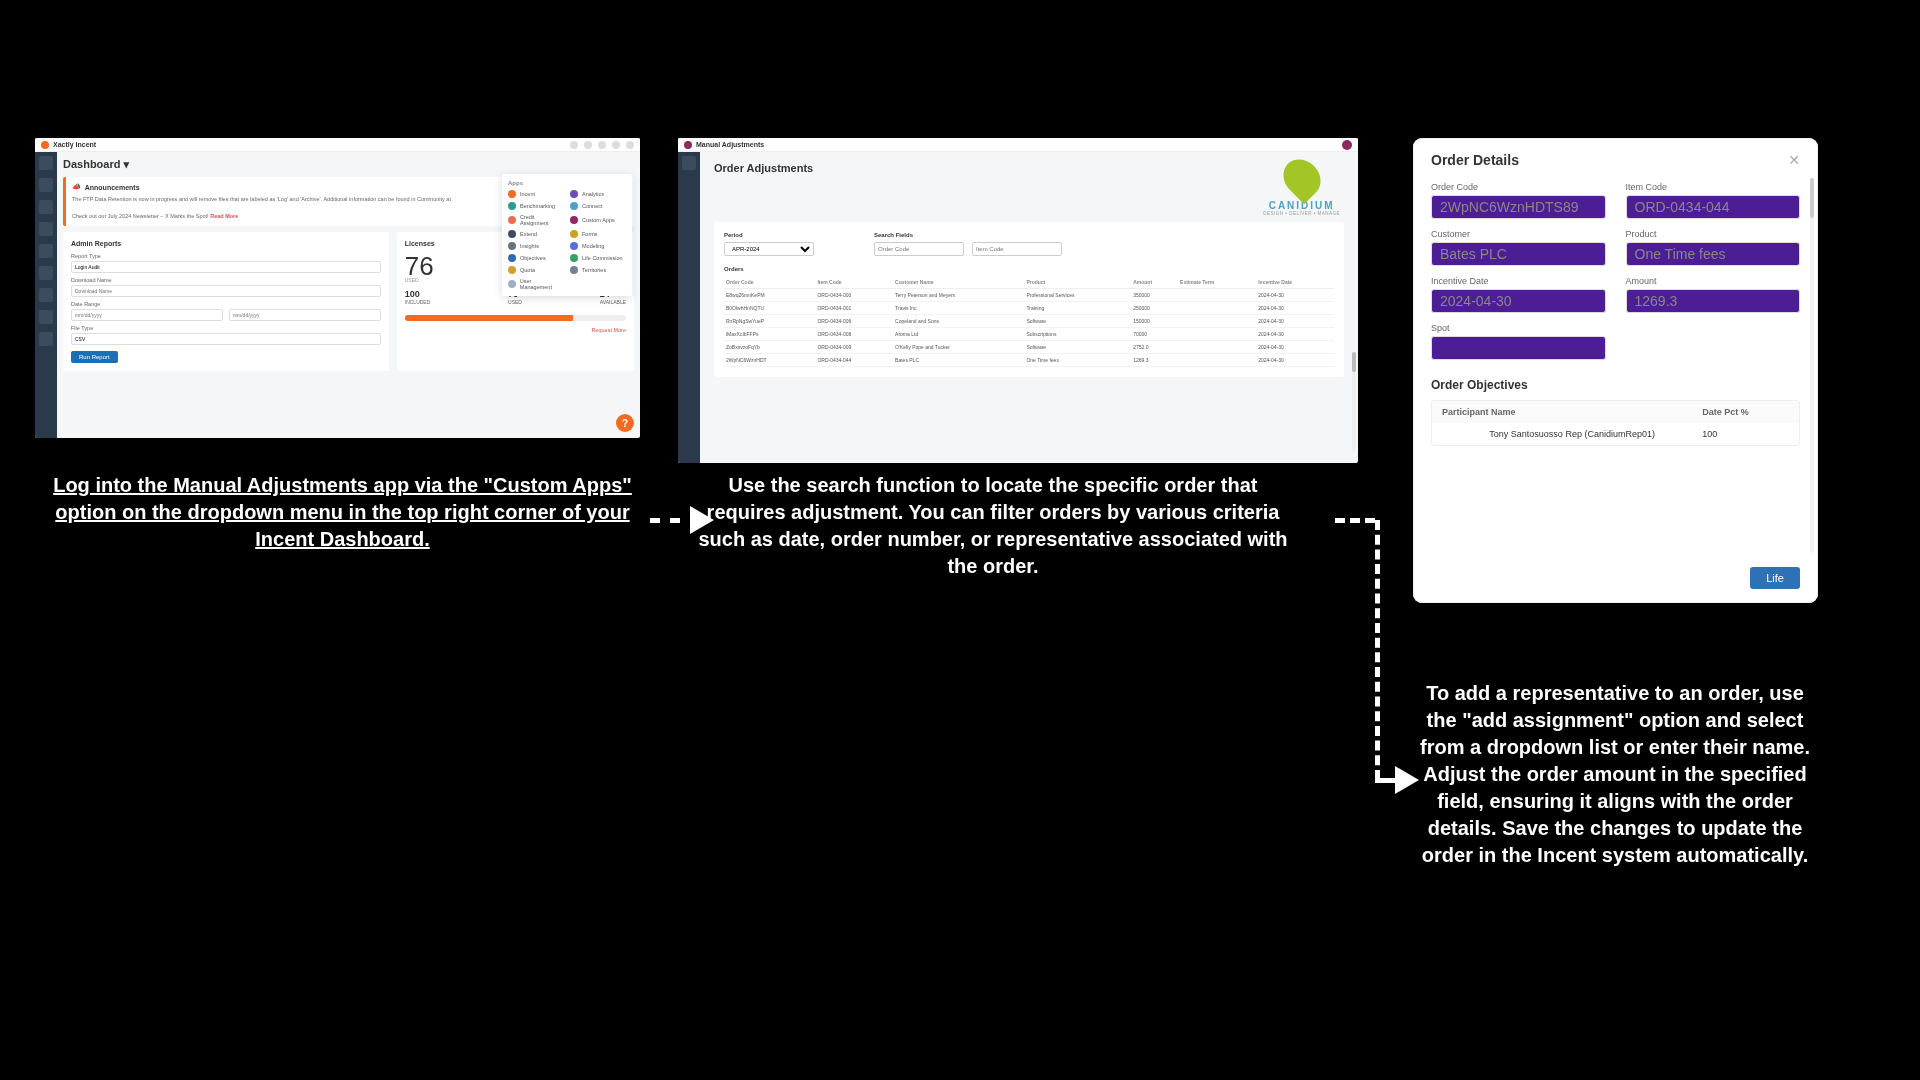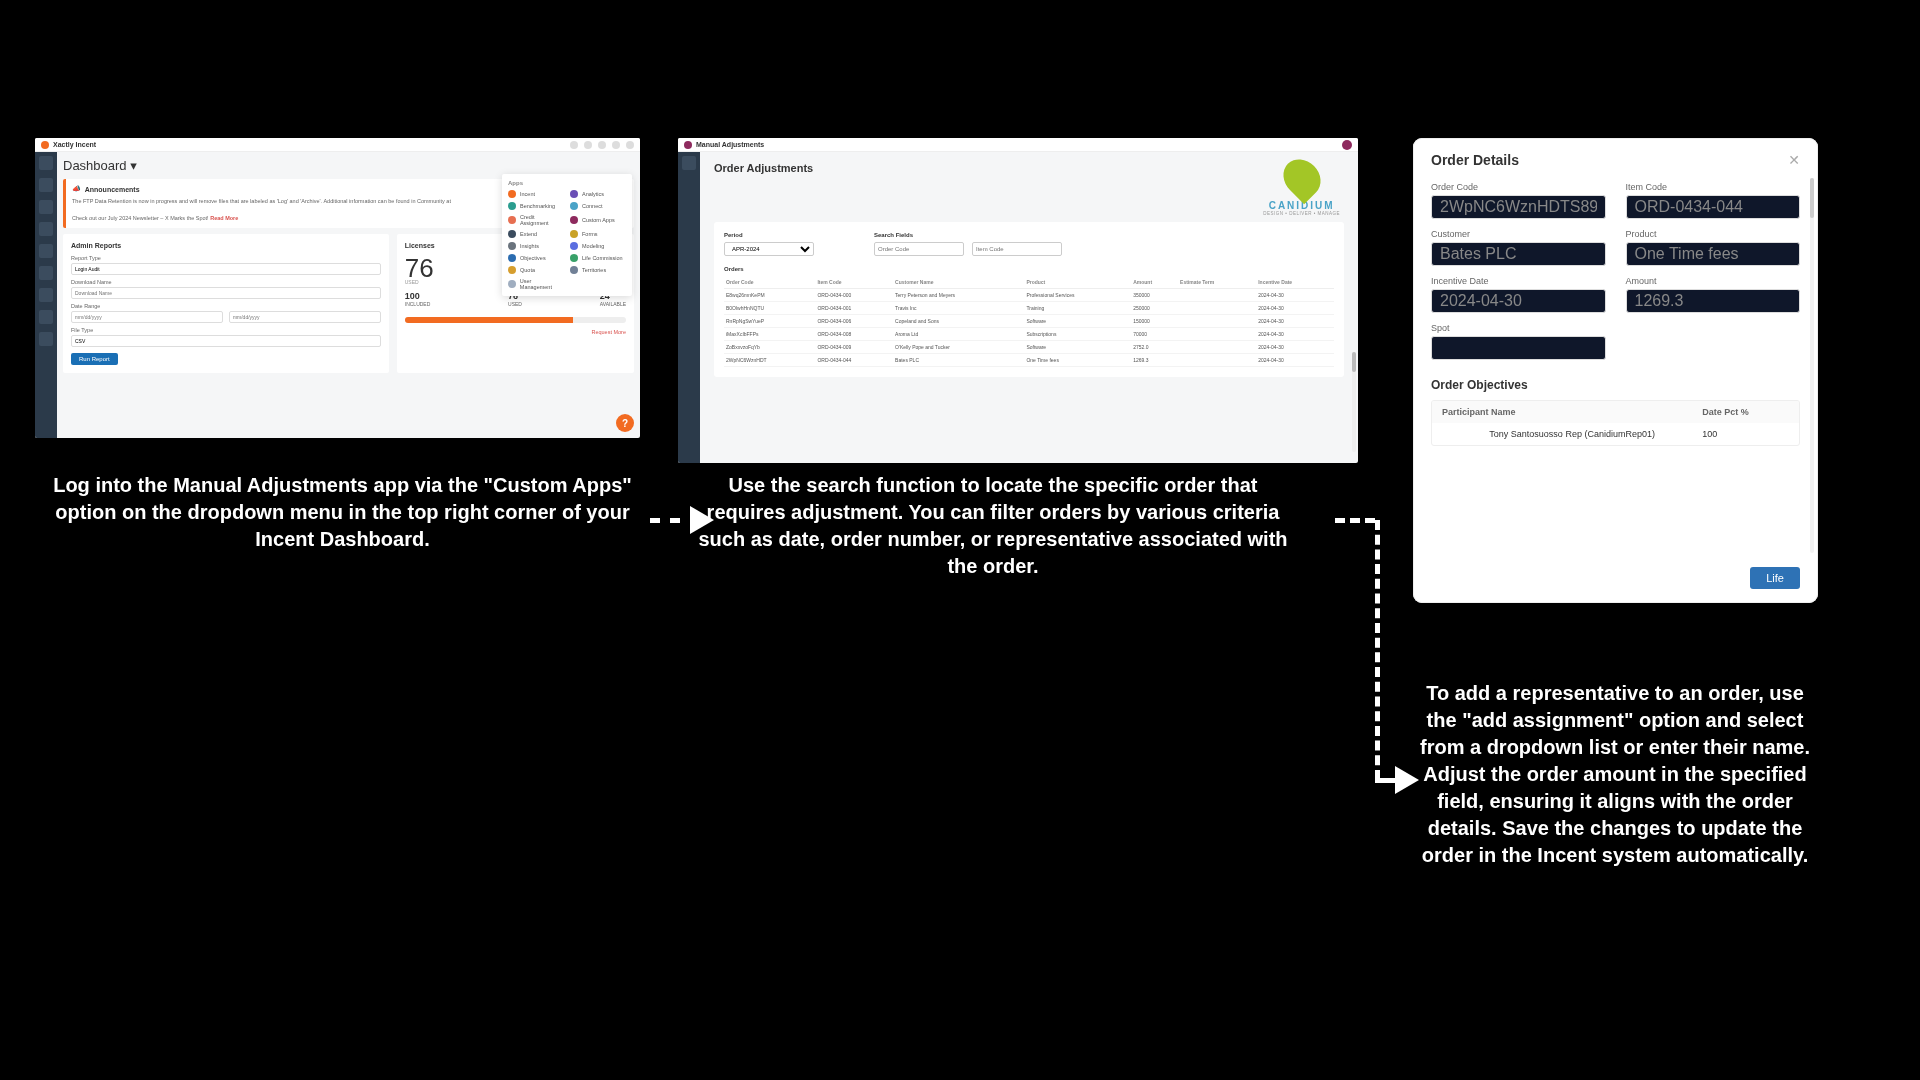--- a/index.html
+++ b/index.html
@@ -20,21 +20,21 @@
   }
   .p1-topbar { height: 14px; background:#fff; display:flex; align-items:center; padding:0 6px; border-bottom:1px solid #eee;}
   .p1-logo-dot{width:8px;height:8px;border-radius:50%;background:#f26b21;margin-right:4px;}
   .p1-brand{font-weight:bold;font-size:7px;color:#333;}
   .p1-top-icons{margin-left:auto;display:flex;gap:6px;}
   .p1-top-icons span{width:8px;height:8px;border-radius:50%;background:#ddd;display:inline-block;}
   .p1-body{display:flex;height:calc(100% - 14px);}
   .p1-rail{width:22px;background:#2b3a4a;display:flex;flex-direction:column;align-items:center;padding-top:4px;gap:8px;}
   .p1-rail div{width:14px;height:14px;border-radius:2px;background:#3b4c5e;}
   .p1-main{flex:1;padding:6px;position:relative;}
-  .p1-dash-title{font-size:13px;font-weight:400;margin-bottom:6px;display:inline-block;}
+  .p1-dash-title{font-size:11px;font-weight:700;margin-bottom:6px;display:inline-block;}
   .p1-ann{background:#fff;border-radius:2px;padding:6px;margin-bottom:6px;border-left:3px solid #f26b21;}
   .p1-ann-h{font-size:7px;font-weight:600;margin-bottom:4px;display:flex;align-items:center;gap:4px;}
   .p1-ann-body{font-size:5.5px;color:#666;line-height:1.5;}
   .p1-ann-link{color:#d9534f;font-weight:600;}
   .p1-lower{display:flex;gap:8px;}
   .p1-reports{flex:1.4;background:#fff;border-radius:2px;padding:8px;}
   .p1-reports h4{font-size:7px;margin-bottom:6px;}
   .p1-lbl{font-size:5.5px;color:#666;margin:4px 0 2px;}
   .p1-inp{width:100%;height:12px;border:1px solid #ddd;border-radius:2px;background:#fff;font-size:5px;padding:0 3px;}
   .p1-daterow{display:flex;gap:6px;}
@@ -87,35 +87,35 @@
   .p2-scroll{position:absolute;right:2px;top:200px;width:4px;height:100px;background:#eee;border-radius:2px;}
   .p2-scroll div{width:100%;height:20px;background:#bbb;border-radius:2px;}
 
   
   .panel3{position:absolute;left:1413px;top:138px;width:405px;height:465px;background:#fff;border-radius:9px;font-size:10px;color:#333;padding:14px 18px;box-shadow:0 0 0 1px #eee inset;}
   .p3-head{display:flex;justify-content:space-between;align-items:center;margin-bottom:14px;}
   .p3-head h3{font-size:14px;font-weight:700;}
   .p3-close{font-size:14px;color:#aaa;cursor:pointer;}
   .p3-grid{display:grid;grid-template-columns:1fr 1fr;gap:10px 20px;}
   .p3-field .lbl{font-size:9px;color:#666;margin-bottom:3px;}
-  .p3-inp{width:100%;height:24px;border:1px solid #ddd;border-radius:3px;background:#0f172a;color:#888;font-size:16px;padding:0 8px;}
+  .p3-inp{width:100%;height:24px;border:1px solid #ddd;border-radius:3px;background:#4c1d95;color:#888;font-size:14px;padding:0 8px;}
   .p3-term{grid-column:1/2;}
   .p3-sect{font-size:12px;font-weight:700;margin:18px 0 8px;}
   .p3-asgn-card{border:1px solid #eee;border-radius:3px;overflow:hidden;}
   .p3-asgn-h{display:flex;background:#fafafa;font-size:9px;font-weight:600;color:#666;padding:6px 10px;}
   .p3-asgn-h .c1{flex:3;} .p3-asgn-h .c2{flex:1;text-align:left;}
   .p3-asgn-r{display:flex;font-size:9px;padding:6px 10px;}
   .p3-asgn-r .c1{flex:3;text-align:center;} .p3-asgn-r .c2{flex:1;}
   .p3-save{position:absolute;right:18px;bottom:14px;background:#2e72b5;color:#fff;border:none;border-radius:3px;font-size:11px;padding:5px 16px;}
   .p3-scroll{position:absolute;right:4px;top:40px;bottom:50px;width:4px;background:#f2f2f2;border-radius:2px;}
   .p3-scroll div{width:100%;height:40px;background:#ccc;border-radius:2px;}
 
   
   .caption{position:absolute;color:#fff;font-weight:700;font-size:20px;text-align:center;line-height:1.35;}
-  .cap1{left:35px;top:472px;width:615px;}
+  .cap1{left:35px;top:472px;width:615px;text-decoration:underline;}
   .cap2{left:688px;top:472px;width:610px;}
   .cap3{left:1410px;top:680px;width:410px;}
 
   .arrow{position:absolute;}
   .dash-seg{border-top:5px dashed #fff;}
   .dash-seg-v{border-left:5px dashed #fff;}
   .ah{width:0;height:0;}
   .ah-r{border-top:14px solid transparent;border-bottom:14px solid transparent;border-left:24px solid #fff;}
 
 </style>

